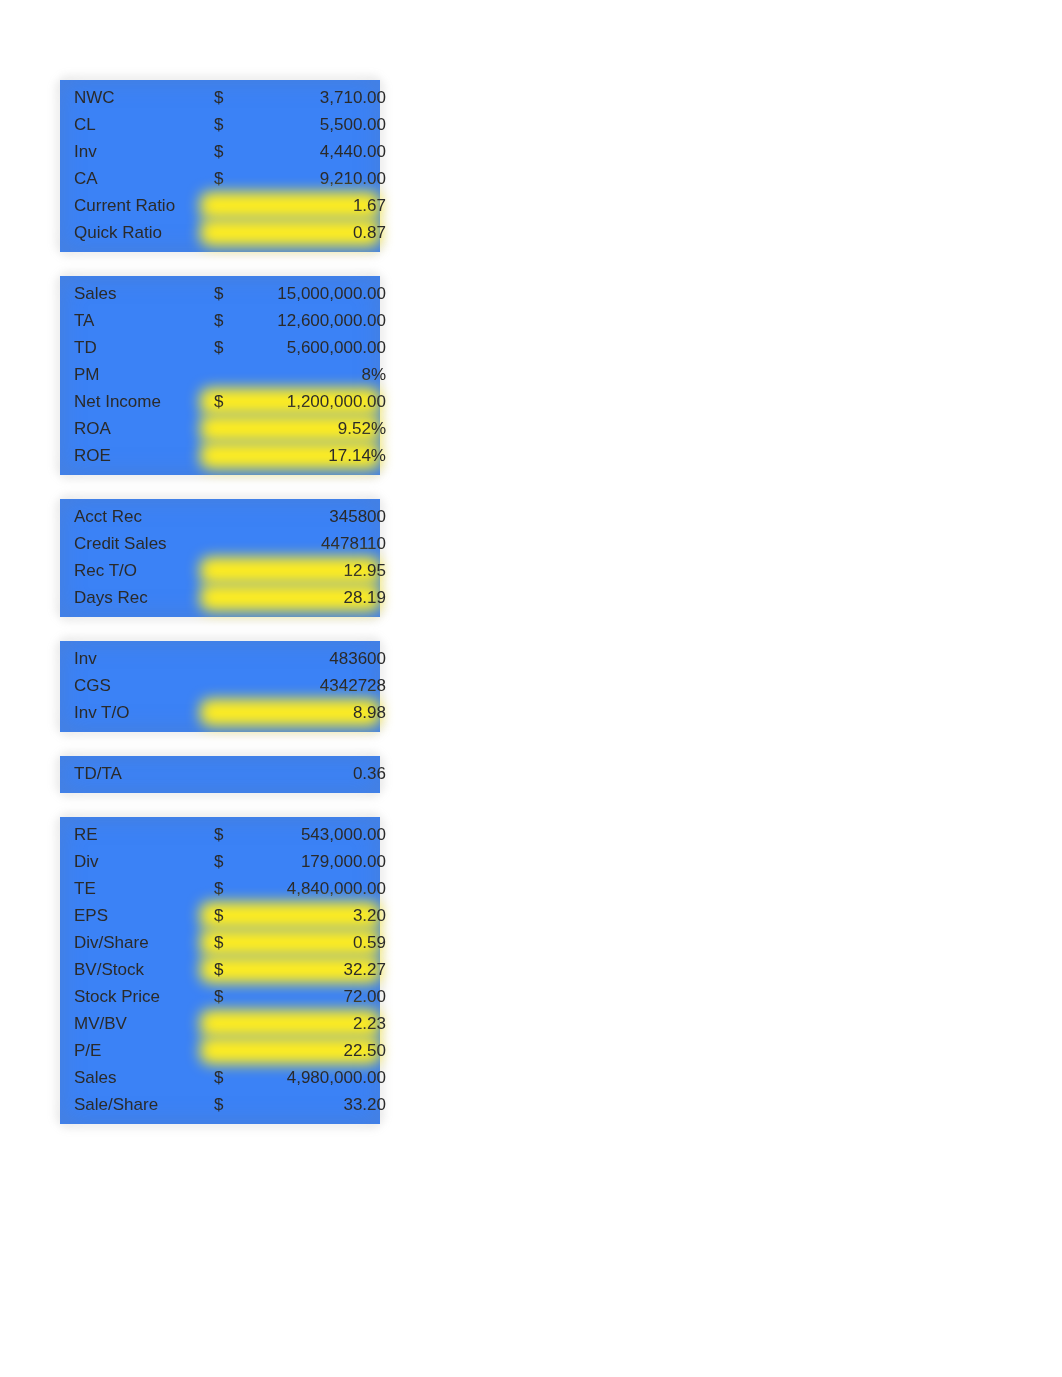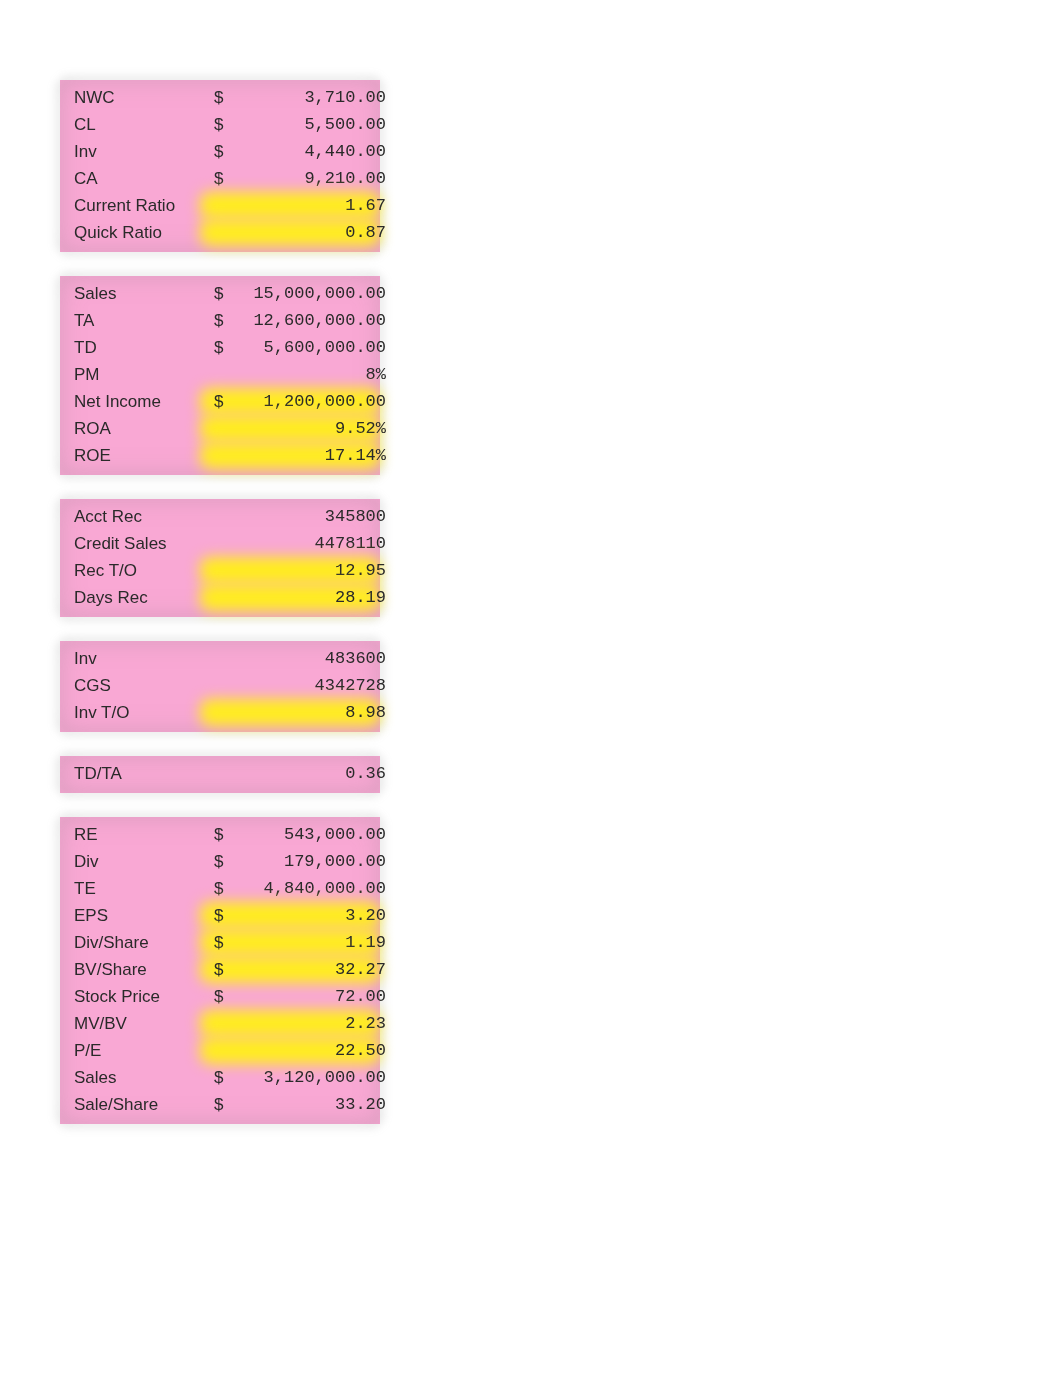--- a/index.html
+++ b/index.html
@@ -13,21 +13,21 @@
   .sheet {
     width: 1062px;
     box-sizing: border-box;
     padding: 80px 0 0 60px;
   }
   .block {
     position: relative;
     width: 320px;
     margin-bottom: 24px;
     padding: 4px 0 6px 0;
-    background: #f9a8d4;
+    background: #3b82f6;
     z-index: 0;
   }
   .block::before {
     
     content: "";
     position: absolute;
     top: -4px; left: -4px; right: -4px; bottom: -4px;
     border-radius: 14px;
     box-shadow: 0 0 24px 6px rgba(120,120,120,0.18) inset,
                 0 0 10px 2px rgba(120,120,120,0.12) inset;
@@ -39,21 +39,21 @@
     display: grid;
     grid-template-columns: 140px 20px 160px;
     align-items: center;
     position: relative;
     height: 27px;
     padding: 0 6px 0 14px;
     z-index: 1;
   }
   .row .label { justify-self: start; }
   .row .sym   { justify-self: start; }
-  .row .val   { justify-self: end; text-align: right; padding-right: 8px; font-family: Liberation Mono, monospace; }
+  .row .val   { justify-self: end; text-align: right; padding-right: 8px; }
   .row.hl::before {
     
     content: "";
     position: absolute;
     left: 140px;
     right: 0px;
     top: 0px;
     bottom: 0px;
     background: #ffed1f;
     filter: blur(7px);
@@ -198,24 +198,24 @@
         <span class="val">4,840,000.00</span>
       </div>
       <div class="row hl">
         <span class="label">EPS</span>
         <span class="sym">$</span>
         <span class="val">3.20</span>
       </div>
       <div class="row hl">
         <span class="label">Div/Share</span>
         <span class="sym">$</span>
-        <span class="val">1.19</span>
-      </div>
-      <div class="row hl">
-        <span class="label">BV/Share</span>
+        <span class="val">0.59</span>
+      </div>
+      <div class="row hl">
+        <span class="label">BV/Stock</span>
         <span class="sym">$</span>
         <span class="val">32.27</span>
       </div>
       <div class="row">
         <span class="label">Stock Price</span>
         <span class="sym">$</span>
         <span class="val">72.00</span>
       </div>
       <div class="row hl">
         <span class="label">MV/BV</span>
@@ -223,21 +223,21 @@
         <span class="val">2.23</span>
       </div>
       <div class="row hl">
         <span class="label">P/E</span>
         <span class="sym"></span>
         <span class="val">22.50</span>
       </div>
       <div class="row">
         <span class="label">Sales</span>
         <span class="sym">$</span>
-        <span class="val">3,120,000.00</span>
+        <span class="val">4,980,000.00</span>
       </div>
       <div class="row">
         <span class="label">Sale/Share</span>
         <span class="sym">$</span>
         <span class="val">33.20</span>
       </div>
     </div>
   </div>
 
 </body></html>

